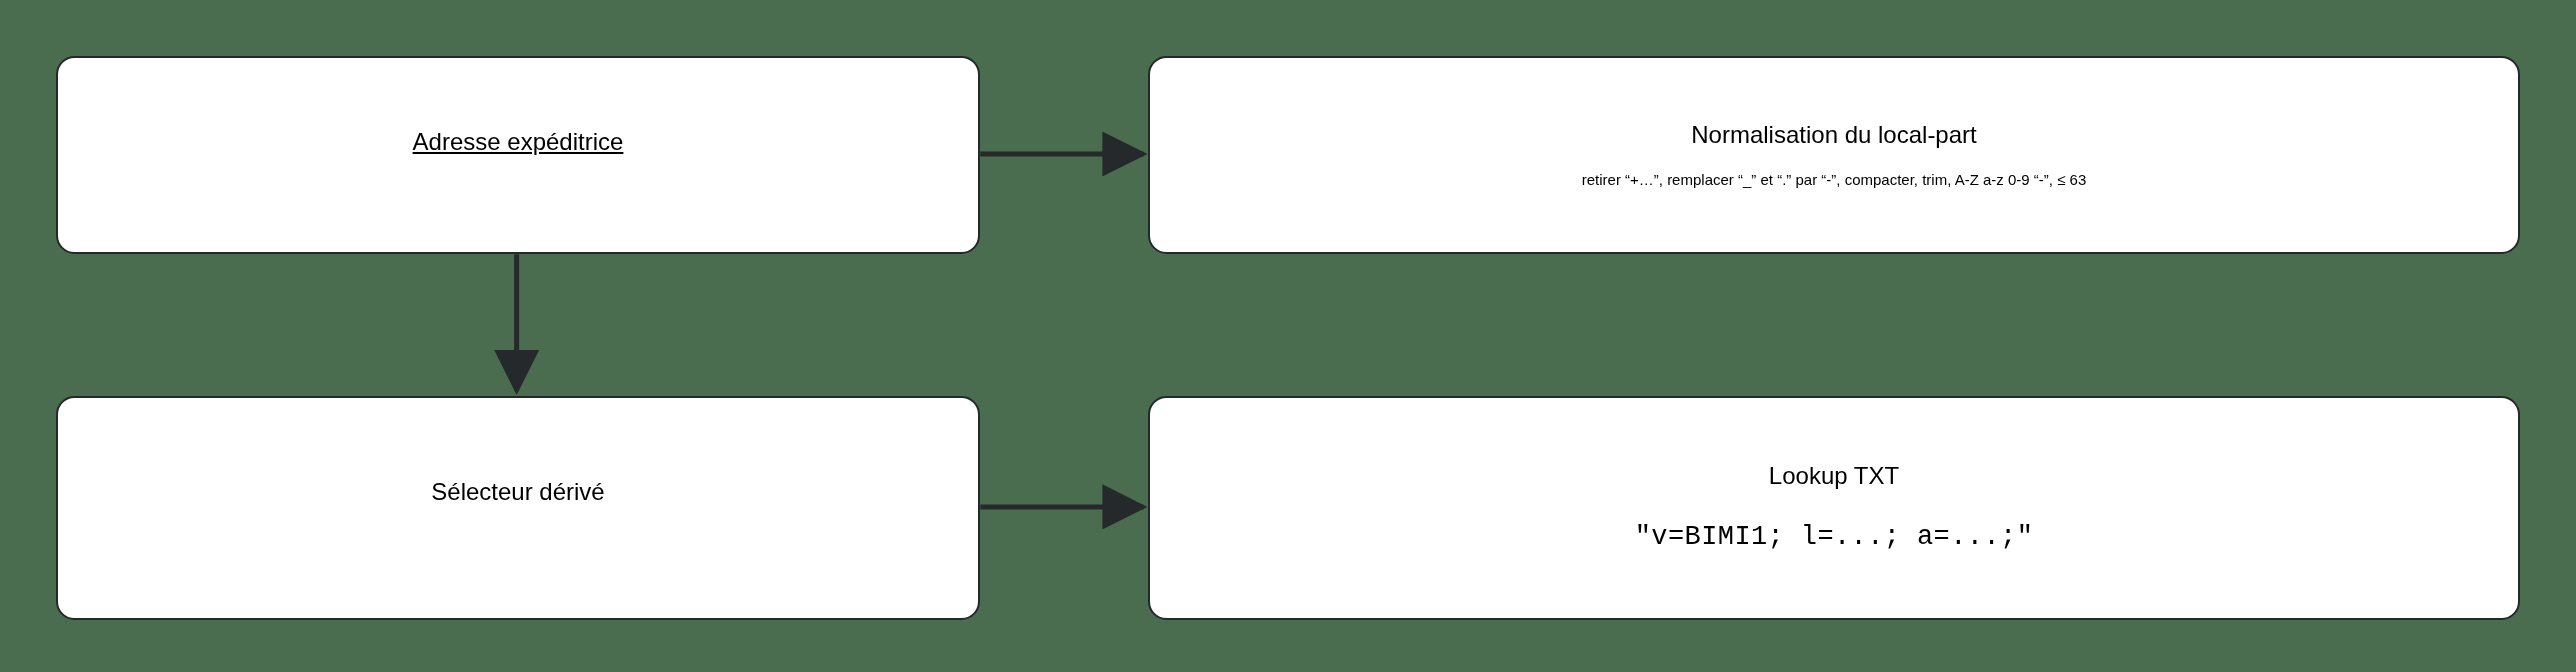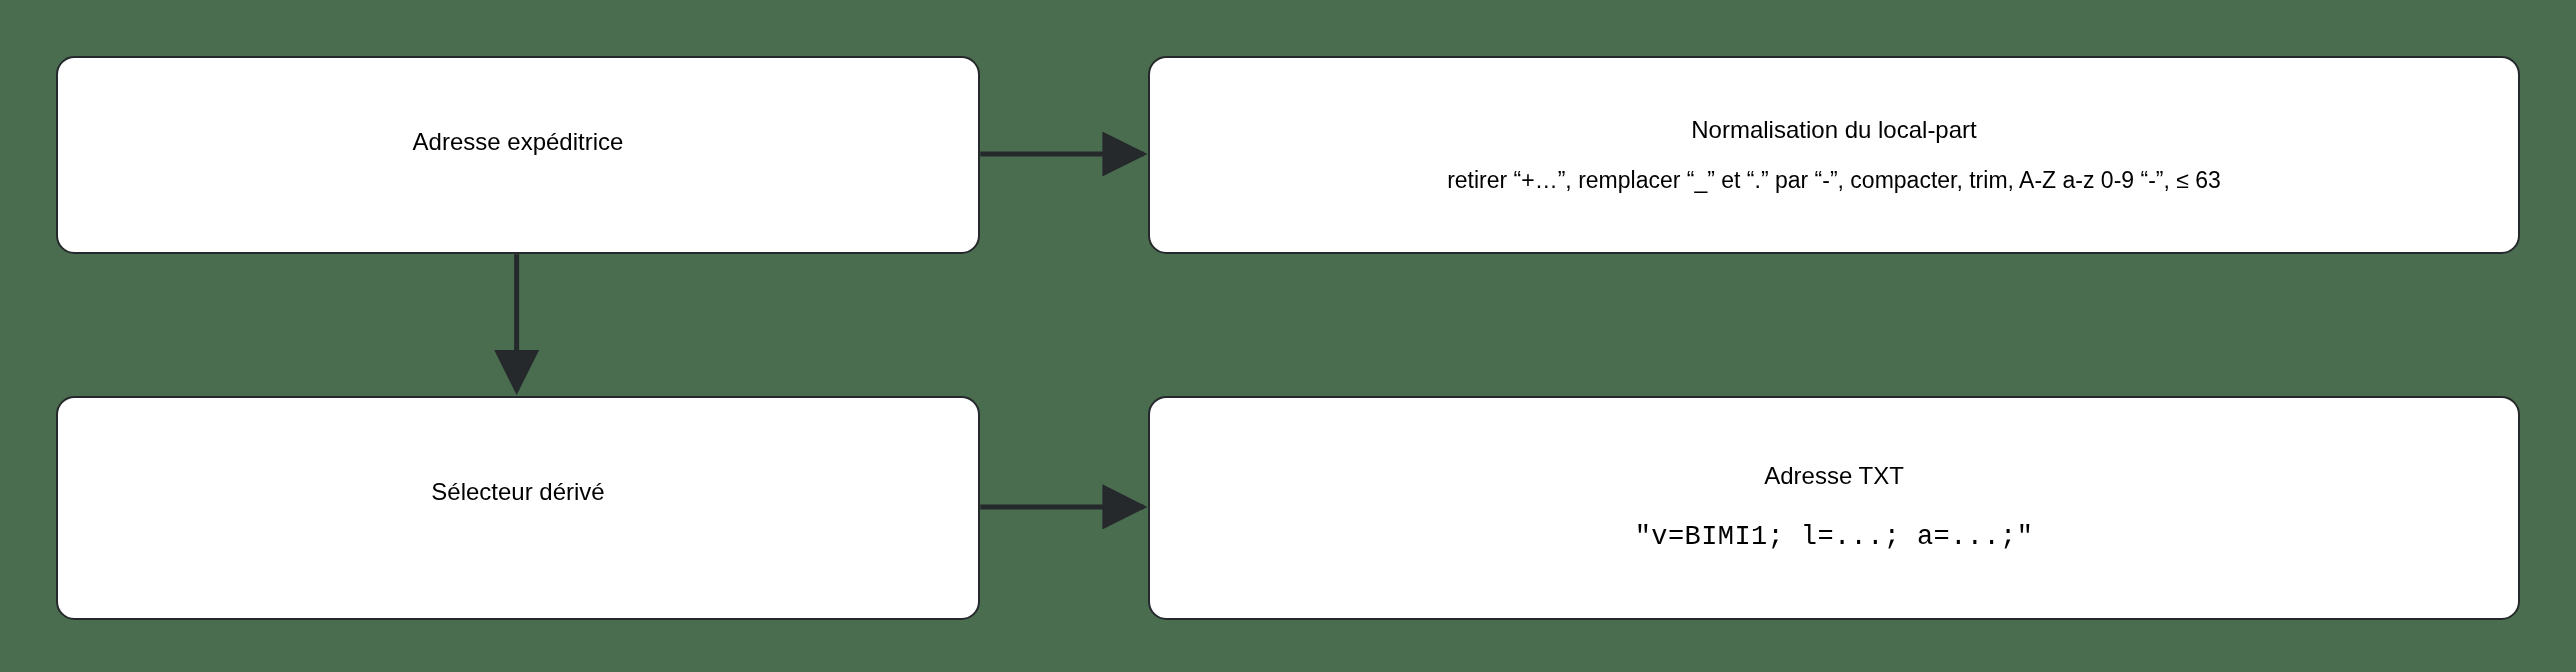--- a/index.html
+++ b/index.html
@@ -47,30 +47,30 @@
   }
   .node-value {
     font-family: "Liberation Mono", monospace;
     font-size: 27px;
     line-height: 1.1;
     white-space: nowrap;
     letter-spacing: 0.4px;
   }
   .node-detail {
     font-family: "Liberation Sans", sans-serif;
-    font-size: 23px;
+    font-size: 15px;
     line-height: 1.1;
     white-space: nowrap;
   }
   #node-sender   { left: 56px;   top: 56px;  width: 924px; height: 198px; }
   #node-normalize{ left: 1148px; top: 56px;  width: 1372px; height: 198px; text-align: right; }
   #node-selector { left: 56px;   top: 396px; width: 924px; height: 224px; }
   #node-lookup   { left: 1148px; top: 396px; width: 1372px; height: 224px; }
 
-  #node-sender .node-title    { margin-bottom: 26px; }
+  #node-sender .node-title    { margin-bottom: 26px; text-decoration: underline; }
   #node-selector .node-title  { margin-bottom: 31.5px; }
   #node-normalize .node-title { margin-bottom: 24px; }
   #node-lookup .node-title    { margin-bottom: 34px; }
 </style>
 </head>
 <body>
 
 <div id="canvas">
 
   <svg class="edge-layer" viewBox="0 0 3600 940" preserveAspectRatio="none">
@@ -94,18 +94,18 @@
   <div class="node" id="node-normalize">
     <div class="node-title">Normalisation du local-part</div>
     <div class="node-detail">retirer “+…”, remplacer “_” et “.” par “-”, compacter, trim, A-Z a-z 0-9 “-”, ≤ 63</div>
   </div>
 
   <div class="node" id="node-selector">
     <div class="node-title">Sélecteur dérivé</div>
   </div>
 
   <div class="node" id="node-lookup">
-    <div class="node-title">Adresse TXT</div>
+    <div class="node-title">Lookup TXT</div>
     <div class="node-value">"v=BIMI1; l=...; a=...;"</div>
   </div>
 
 </div>
 
 
 </body></html>

